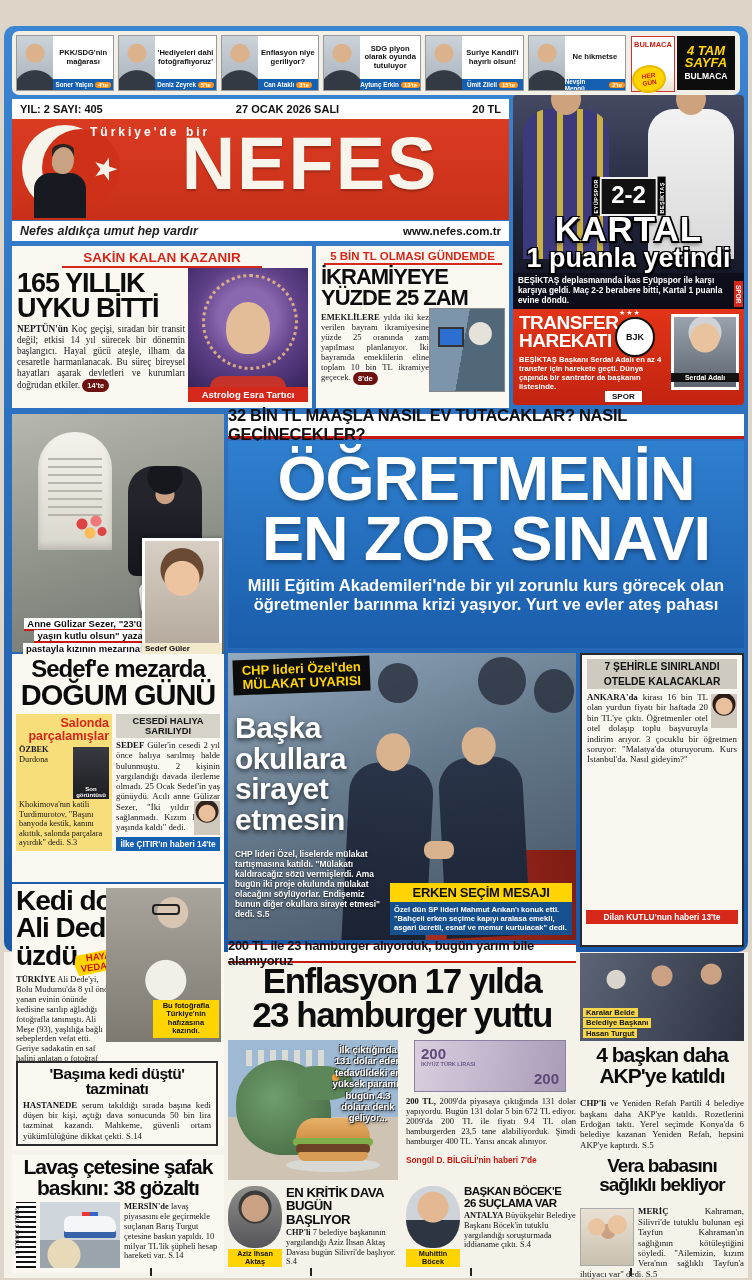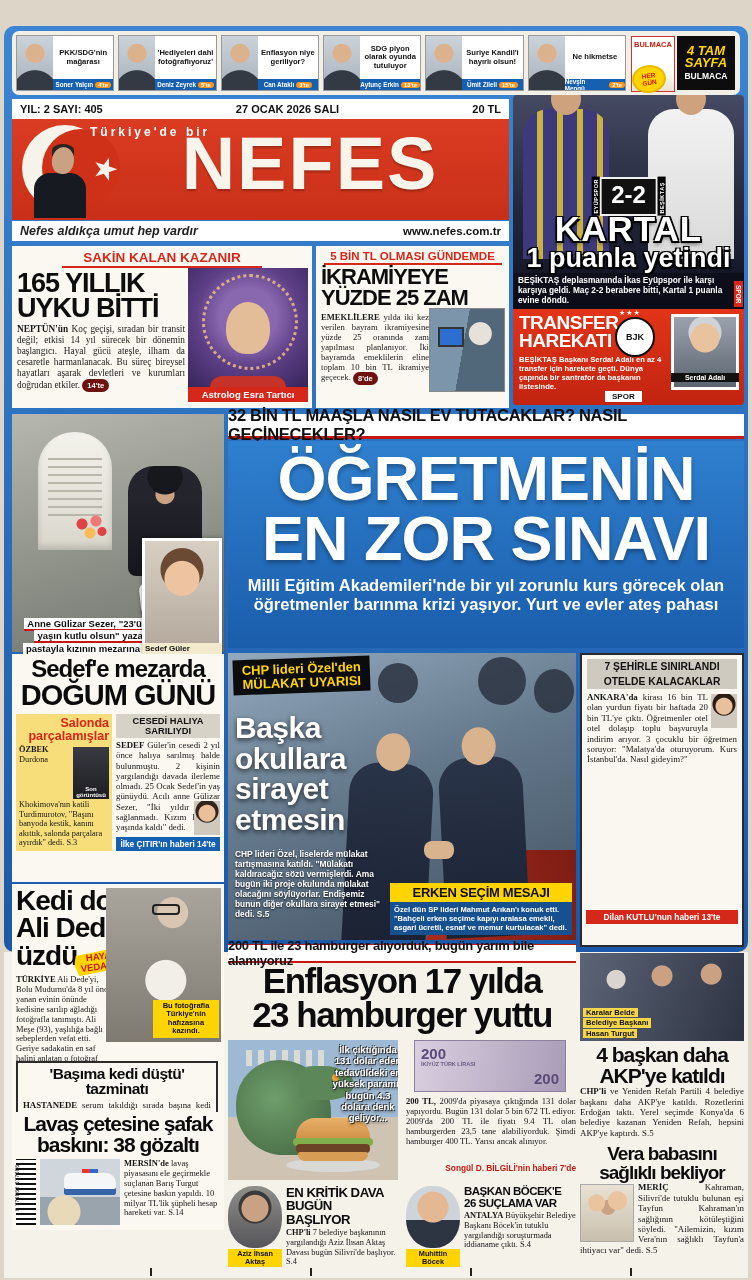--- a/index.html
+++ b/index.html
@@ -121,21 +121,21 @@
   #cat-burst{position:absolute;left:62px;top:64px;background:#ffd400;color:#c6180e;font:bold 9.5px/1 "Liberation Sans",sans-serif;text-align:center;padding:3px 6px;transform:rotate(-7deg);clip-path:polygon(4% 18%,96% 0,100% 82%,6% 100%,0 55%)}
   #cat-photo{position:absolute;right:3px;top:4px;width:115px;height:154px;background:radial-gradient(circle at 58% 16%,#d9c6b2 0 15px,transparent 16px),radial-gradient(circle at 52% 60%,#f2efe9 0 20px,transparent 21px),linear-gradient(#a9a59d,#7e7a72)}
   #cat-glasses{position:absolute;left:46px;top:16px;width:24px;height:7px;border:2px solid #222;border-radius:4px}
   #cat-sweater{position:absolute;left:10px;top:34px;width:84px;height:120px;background:linear-gradient(#8d8d89,#6d6d68);border-radius:24px 24px 0 0;z-index:-1}
   #cat-cap{position:absolute;right:2px;bottom:4px;width:62px;background:#ffd400;color:#111;font:bold 7.5px/1.15 "Liberation Sans",sans-serif;text-align:center;padding:2px}
   #cat-body{width:98px;font:8.5px/1.16 "Liberation Serif",serif;color:#161616;margin-top:6px}
   #cat-sub{position:absolute;left:4px;bottom:4px;width:202px;border:2px solid #2b2b2b;background:#fbf8f2;box-sizing:border-box;padding:3px 5px}
   #cat-sub-h{font:bold 15.5px/1 "Liberation Sans",sans-serif;color:#0b0b0b;text-align:center;letter-spacing:-0.5px}
   #cat-sub-b{font:8.8px/1.17 "Liberation Serif",serif;color:#161616;margin-top:3px}
   
-  #lavash{left:12px;top:1112px;width:212px;height:118px;padding:2px 4px}
+  #lavash{left:12px;top:1155px;width:212px;height:118px;padding:2px 4px}
   .lav-h{font:bold 21px/0.98 "Liberation Sans",sans-serif;color:#0b0b0b;text-align:center;letter-spacing:-1px}
   #lav-row{display:flex;gap:4px;margin-top:4px}
   #barcode{width:20px;height:66px;background:repeating-linear-gradient(0deg,#111 0 2px,#fff 2px 5px);position:relative}
   #barcode span{position:absolute;left:-22px;top:26px;transform:rotate(-90deg);font:6px "Liberation Sans",sans-serif;color:#222;white-space:nowrap}
   #lav-photo{width:80px;height:66px;background:radial-gradient(circle at 30% 80%,#e8d9b8 0 16px,transparent 17px),linear-gradient(180deg,#cfd6dc 0 58%,#9aa4ad 58% 100%);position:relative;overflow:hidden}
   #lav-car{position:absolute;right:4px;top:14px;width:52px;height:22px;background:#f4f6f8;border-radius:6px 10px 2px 2px;box-shadow:inset 0 -6px 0 #3763a8}
   #lav-light{position:absolute;right:22px;top:10px;width:16px;height:4px;background:linear-gradient(90deg,#e33 0 50%,#36c 50% 100%)}
   #lav-body{flex:1;font:8.5px/1.16 "Liberation Serif",serif;color:#161616}
   
   #chp{left:228px;top:653px;width:348px;height:287px;background:linear-gradient(160deg,#93a9bd 0%,#64788b 45%,#425262 100%);overflow:hidden}
@@ -172,39 +172,39 @@
   #bun-top{position:absolute;left:0;top:0;width:74px;height:22px;background:linear-gradient(#e8b067,#cf8f46);border-radius:37px 37px 6px 6px}
   #lettuce{position:absolute;left:-3px;top:20px;width:80px;height:8px;background:#7fae4a;border-radius:4px}
   #patty{position:absolute;left:0;top:26px;width:74px;height:9px;background:#6b4226;border-radius:4px}
   #bun-bot{position:absolute;left:2px;top:34px;width:70px;height:9px;background:#d99c54;border-radius:3px 3px 8px 8px}
   #inf-note{position:absolute;left:104px;top:4px;width:72px;color:#fff;font:bold 9.5px/1.2 "Liberation Sans",sans-serif;text-align:center;text-shadow:1px 1px 0 #333,-1px -1px 0 #333,0 2px 3px rgba(0,0,0,.6)}
   #inf-right{position:absolute;left:178px;top:0;width:170px}
   #banknote{width:150px;height:50px;background:linear-gradient(100deg,#d9cfdf,#a99cb8);border:1px solid #8d81a0;position:relative;margin-left:8px}
   .bn-num{position:absolute;color:#5d4a78;font:bold 15px "Liberation Sans",sans-serif}
   #bn-sub{position:absolute;left:6px;top:20px;color:#6d5c86;font:bold 5.5px "Liberation Sans",sans-serif}
   #inf-body{font:8.6px/1.17 "Liberation Serif",serif;color:#161616;margin-top:4px}
-  #inf-byline{color:#c6180e;font:bold 8.3px "Liberation Sans",sans-serif;text-align:right;margin-top:17px}
+  #inf-byline{color:#c6180e;font:bold 8.3px "Liberation Sans",sans-serif;text-align:left;margin-top:9px}
   
   #court-strip{left:228px;top:1186px;width:348px;height:90px;display:flex;gap:8px}
   .mini{display:flex;gap:4px;flex:1}
   .oval{width:54px;height:62px;border-radius:46%;flex:none}
   #aktas-photo{background:radial-gradient(circle at 50% 36%,#caa183 0 13px,transparent 14px),radial-gradient(circle at 50% 34%,#3a3a3a 0 16px,transparent 17px),linear-gradient(#8e8e8a,#55555a)}
   #bocek-photo{background:radial-gradient(circle at 50% 34%,#e3b893 0 15px,transparent 16px),linear-gradient(#cfd4da 0 55%,#2e3542 55% 100%)}
   .mini-capbox{width:54px}
   .mini-cap{background:#ffd400;color:#111;font:bold 7.3px/1.1 "Liberation Sans",sans-serif;text-align:center;padding:1px;margin-top:1px}
   .mini-h{font:bold 13.2px/1.02 "Liberation Sans",sans-serif;color:#0c0c0c;letter-spacing:-0.5px}
   .mini-b{font:8.4px/1.15 "Liberation Serif",serif;color:#161616;margin-top:2px}
   
   #akp{left:580px;top:953px;width:164px;height:327px}
   #akp-photo{width:164px;height:88px;background:radial-gradient(circle at 22% 30%,#d9d5cd 0 9px,transparent 10px),radial-gradient(circle at 50% 26%,#caa183 0 10px,transparent 11px),radial-gradient(circle at 80% 24%,#caa183 0 10px,transparent 11px),linear-gradient(110deg,#5c6476,#2d3342);position:relative}
   #akp-cap{position:absolute;left:3px;bottom:3px;font:bold 7.6px/1.25 "Liberation Sans",sans-serif;color:#111}
   #akp-cap span{background:#f5d64a;padding:0 3px;display:inline-block;margin-top:1px}
   .akp-h{font:bold 21px/0.98 "Liberation Sans",sans-serif;color:#0c0c0c;text-align:center;letter-spacing:-1px}
   .vera-h{font:bold 19px/0.98 "Liberation Sans",sans-serif;color:#0c0c0c;text-align:center;letter-spacing:-1px}
-  #akp-body,#vera-body{font:8.9px/1.17 "Liberation Serif",serif;color:#161616;margin-top:0}
+  #akp-body,#vera-body{font:8.9px/1.17 "Liberation Serif",serif;color:#161616;margin-top:12px}
   #vera-photo{float:left;width:52px;height:56px;margin:2px 4px 1px 0;background:radial-gradient(circle at 30% 32%,#e9c49e 0 8px,transparent 9px),radial-gradient(circle at 70% 28%,#e9c49e 0 9px,transparent 10px),radial-gradient(circle at 52% 40%,#caa183 0 7px,transparent 8px),linear-gradient(#e9e2d4,#c9c0ae);border:1px solid #aaa}
   .regmark{position:absolute;bottom:4px;width:2px;height:8px;background:#222}
 </style>
 </head>
 <body>
 
 <div class="abs" id="blue-frame"></div>
 <div class="abs" id="lower-bg"></div>
 
 <div class="abs" id="colstrip">

